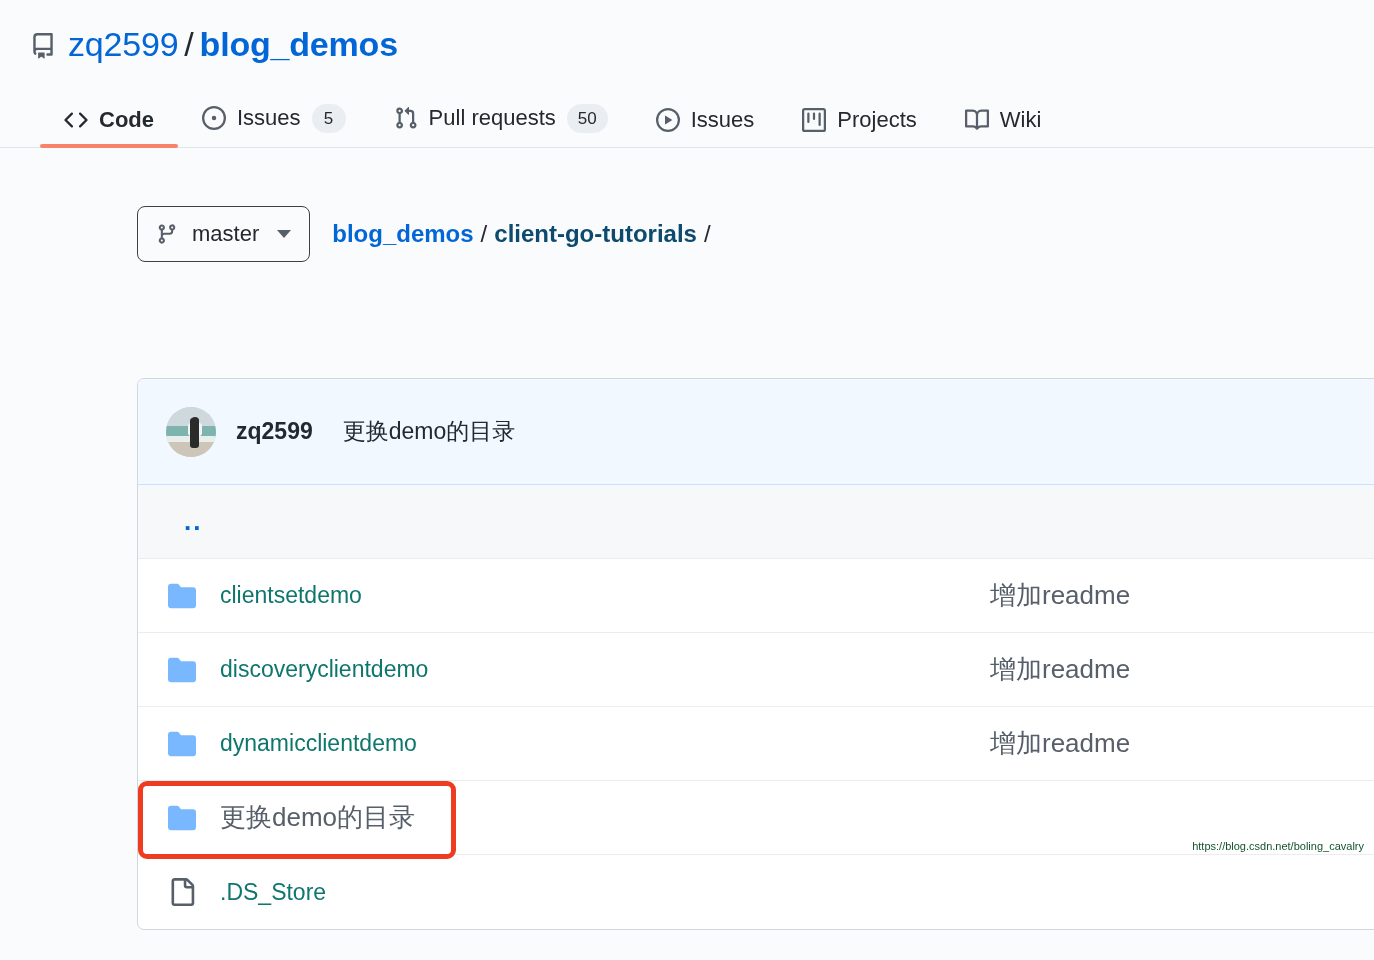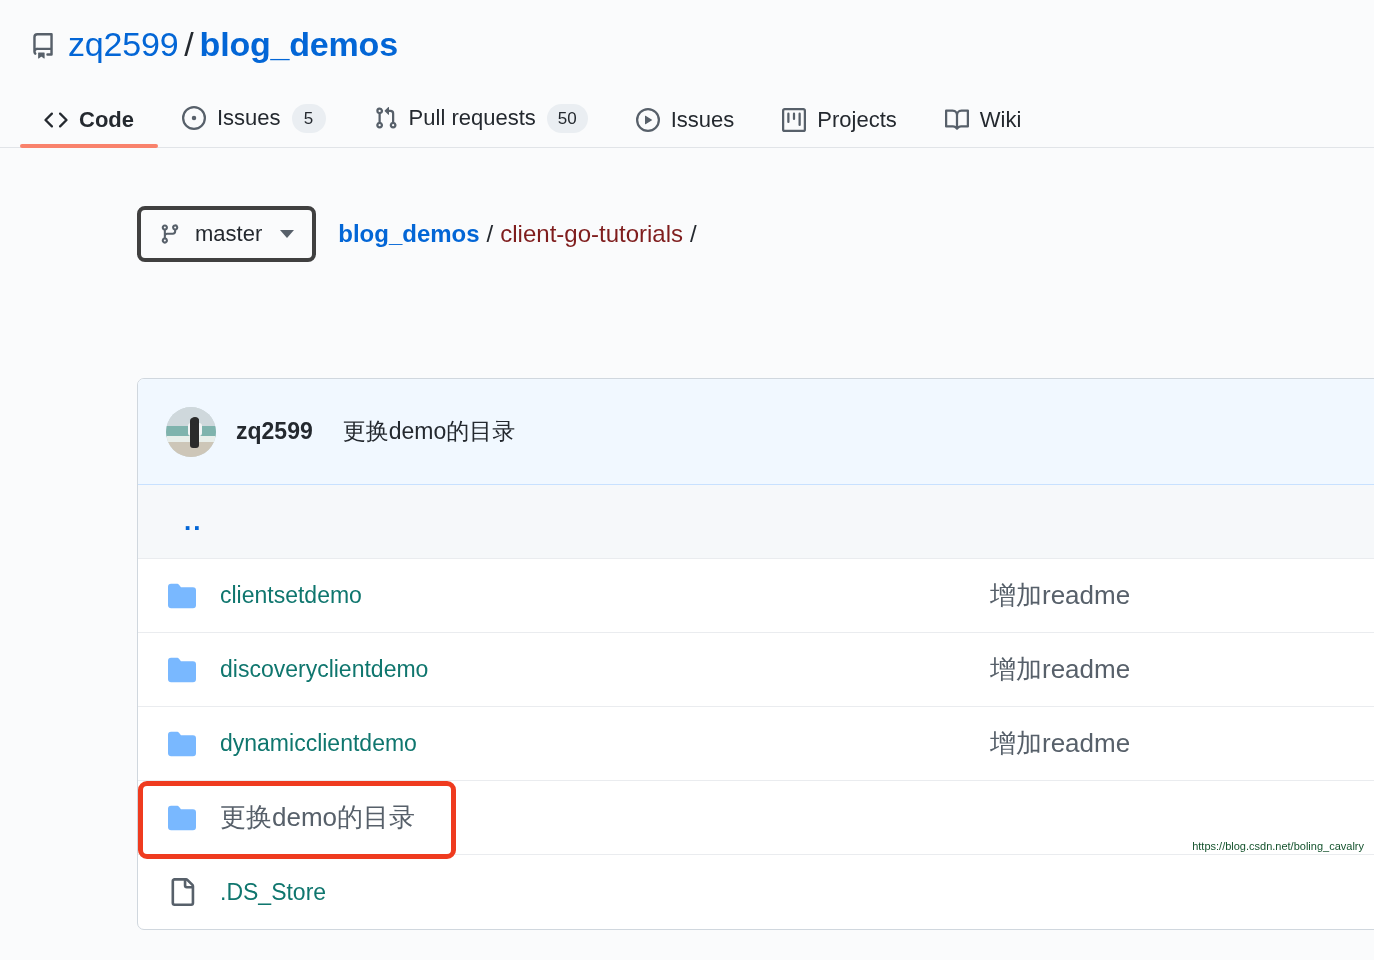--- a/index.html
+++ b/index.html
@@ -33,21 +33,21 @@
   .repo-slash { color: #24292f; font-weight: 400; margin: 0 6px; }
   .repo-name { color: #0366d6; font-weight: 700; }
 
   
   .nav {
     position: relative;
     display: flex;
     align-items: flex-end;
     gap: 0;
     margin-top: 34px;
-    padding-left: 20px;
+    padding-left: 40px;
     height: 56px;
     border-bottom: 1px solid #e1e4e8;
   }
   .nav-tab {
     display: flex;
     align-items: center;
     gap: 11px;
     padding: 0 24px 14px 24px;
     font-size: 22px;
     color: #24292f;
@@ -85,40 +85,40 @@
     gap: 22px;
     margin-top: 58px;
     padding-left: 137px;
     height: 56px;
   }
   .branch-btn {
     display: flex;
     align-items: center;
     gap: 14px;
     background: #fafbfc;
-    border: 4px solid #404040;
+    border: 1px solid #404040;
     border-radius: 8px;
     padding: 12px 18px;
     font-size: 22px;
     color: #24292f;
     cursor: pointer;
     height: 56px;
   }
   .branch-icon { width: 22px; height: 22px; color: #57606a; flex: none; }
   .caret {
     width: 0; height: 0;
     border-left: 7px solid transparent;
     border-right: 7px solid transparent;
     border-top: 8px solid #57606a;
     margin-left: 4px;
   }
   .breadcrumb { font-size: 24px; white-space: nowrap; }
   .bc-link { color: #0366d6; font-weight: 700; cursor: pointer; }
   .bc-sep { color: #24292f; margin: 0 7px; font-weight: 400; }
-  .bc-cur { color: #7f1d1d; font-weight: 400; }
+  .bc-cur { color: #0c4a6e; font-weight: 700; }
 
   
   .file-box {
     position: absolute;
     left: 137px;
     top: 378px;
     width: 1260px;
     border: 1px solid #d0d7de;
     border-radius: 7px;
     background: #ffffff;

